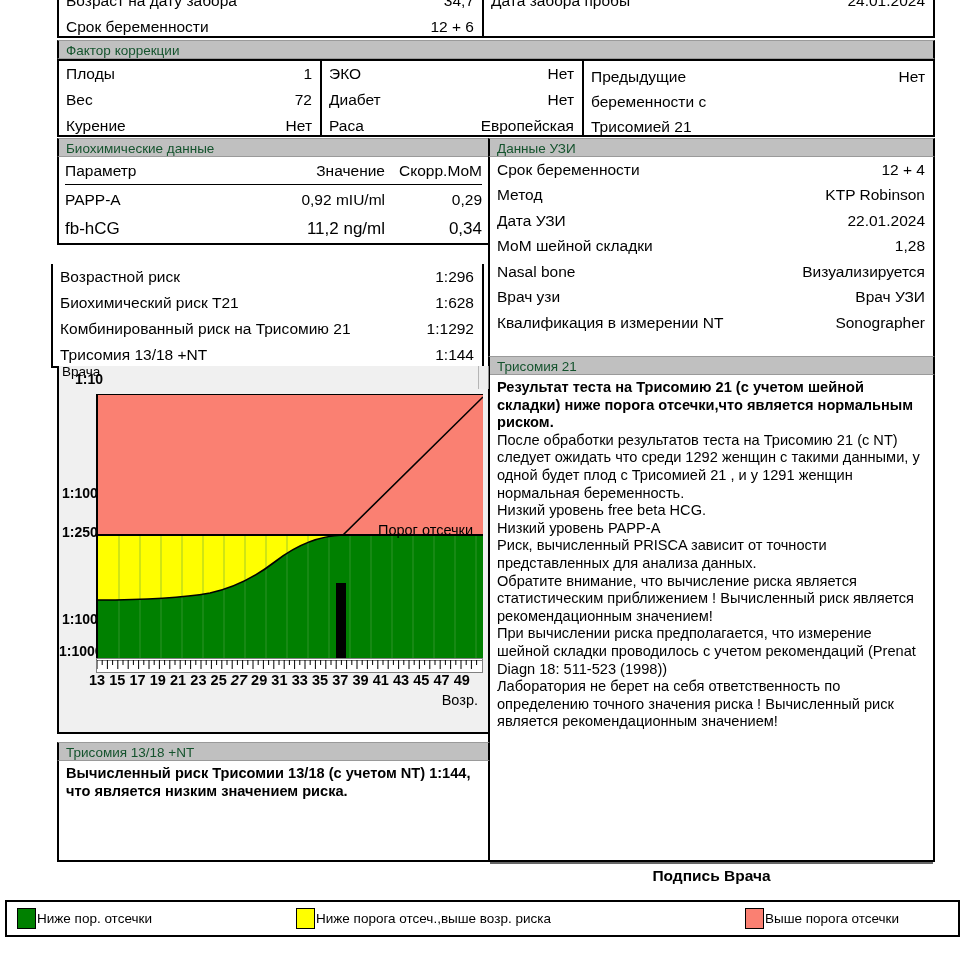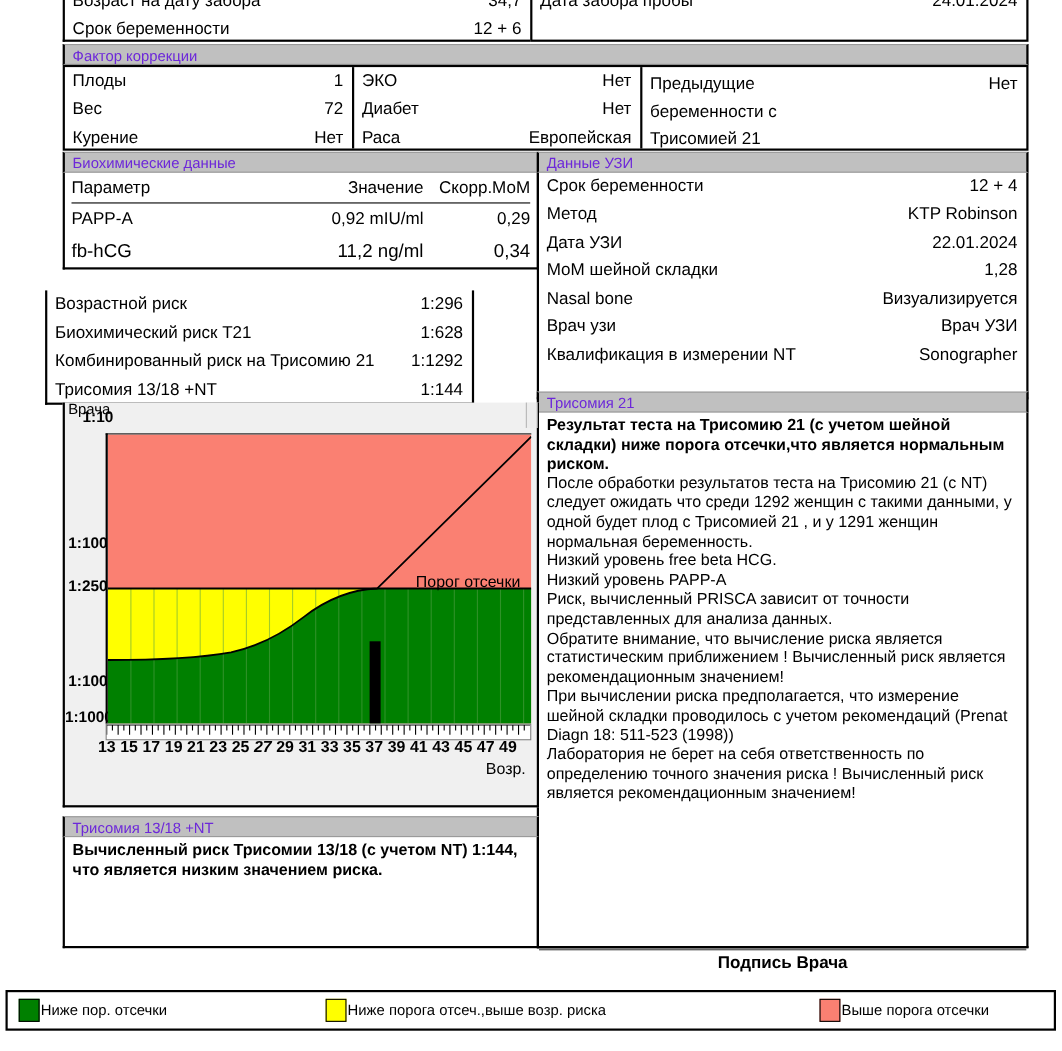--- a/index.html
+++ b/index.html
@@ -9,21 +9,21 @@
     color:#000;overflow:hidden;position:relative;
   }
   .doc{position:absolute;left:0;top:0;width:965px;height:955px;}
 
   
   .panel{position:absolute;box-sizing:border-box;}
   .sect-title{
     background:#c0c0c0;border-left:2px solid #000;border-right:2px solid #000;
     border-top:1px solid #9a9a9a;border-bottom:1px solid #9a9a9a;
     font-size:13.5px;padding:1px 0 1px 7px;box-sizing:border-box;height:19px;
-    line-height:17px;color:#6d28d9;
+    line-height:17px;color:#14532d;
   }
   .row{display:flex;align-items:center;height:26px;font-size:15.5px;box-sizing:border-box;}
   .row .lbl{padding-left:7px;white-space:nowrap;}
   .row .val{margin-left:auto;padding-right:8px;white-space:nowrap;}
 
   .cellcol{box-sizing:border-box;}
 
   
   #top-block{left:57px;top:-14px;width:878px;height:52px;}
   #top-left{position:absolute;left:0;top:0;width:425px;height:52px;border:2px solid #000;border-right:none;box-sizing:border-box;}
@@ -32,21 +32,21 @@
   #corr-title{left:57px;top:40px;width:878px;}
   #corr-body{left:57px;top:59px;width:878px;height:78px;border:2px solid #000;box-sizing:border-box;display:flex;}
   #corr-c1{width:263px;border-right:2px solid #000;box-sizing:border-box;}
   #corr-c2{width:262px;border-right:2px solid #000;box-sizing:border-box;}
   #corr-c3{flex:1;box-sizing:border-box;position:relative;}
 
   #bio-title{left:57px;top:138px;width:433px;}
   #bio-body{left:57px;top:157px;width:433px;height:88px;border:2px solid #000;border-top:none;box-sizing:border-box;}
   #bio-head{display:flex;height:27px;align-items:center;font-size:15.5px;border-bottom:1.5px solid #000;margin:0 6px;}
   #risk-title{left:57px;top:245px;width:433px;}
-  #risk-body{left:41px;top:264px;width:390px;height:104px;border:2px solid #000;border-top:none;box-sizing:border-box;}
+  #risk-body{left:51px;top:264px;width:433px;height:104px;border:2px solid #000;border-top:none;box-sizing:border-box;}
 
   #uzi-title{left:488px;top:138px;width:447px;}
   #uzi-body{left:488px;top:157px;width:447px;height:206px;border:2px solid #000;border-top:none;box-sizing:border-box;}
 
   #t21-title{left:488px;top:356px;width:447px;}
   #t21-body{left:488px;top:375px;width:447px;height:487px;border:2px solid #000;border-top:none;box-sizing:border-box;padding:4px 7px 0 7px;}
   #t21-body p{margin:0;font-size:14.6px;line-height:17.6px;}
   #t21-body p.b{font-weight:bold;}
 
   #t1318-title{left:57px;top:742px;width:433px;}

